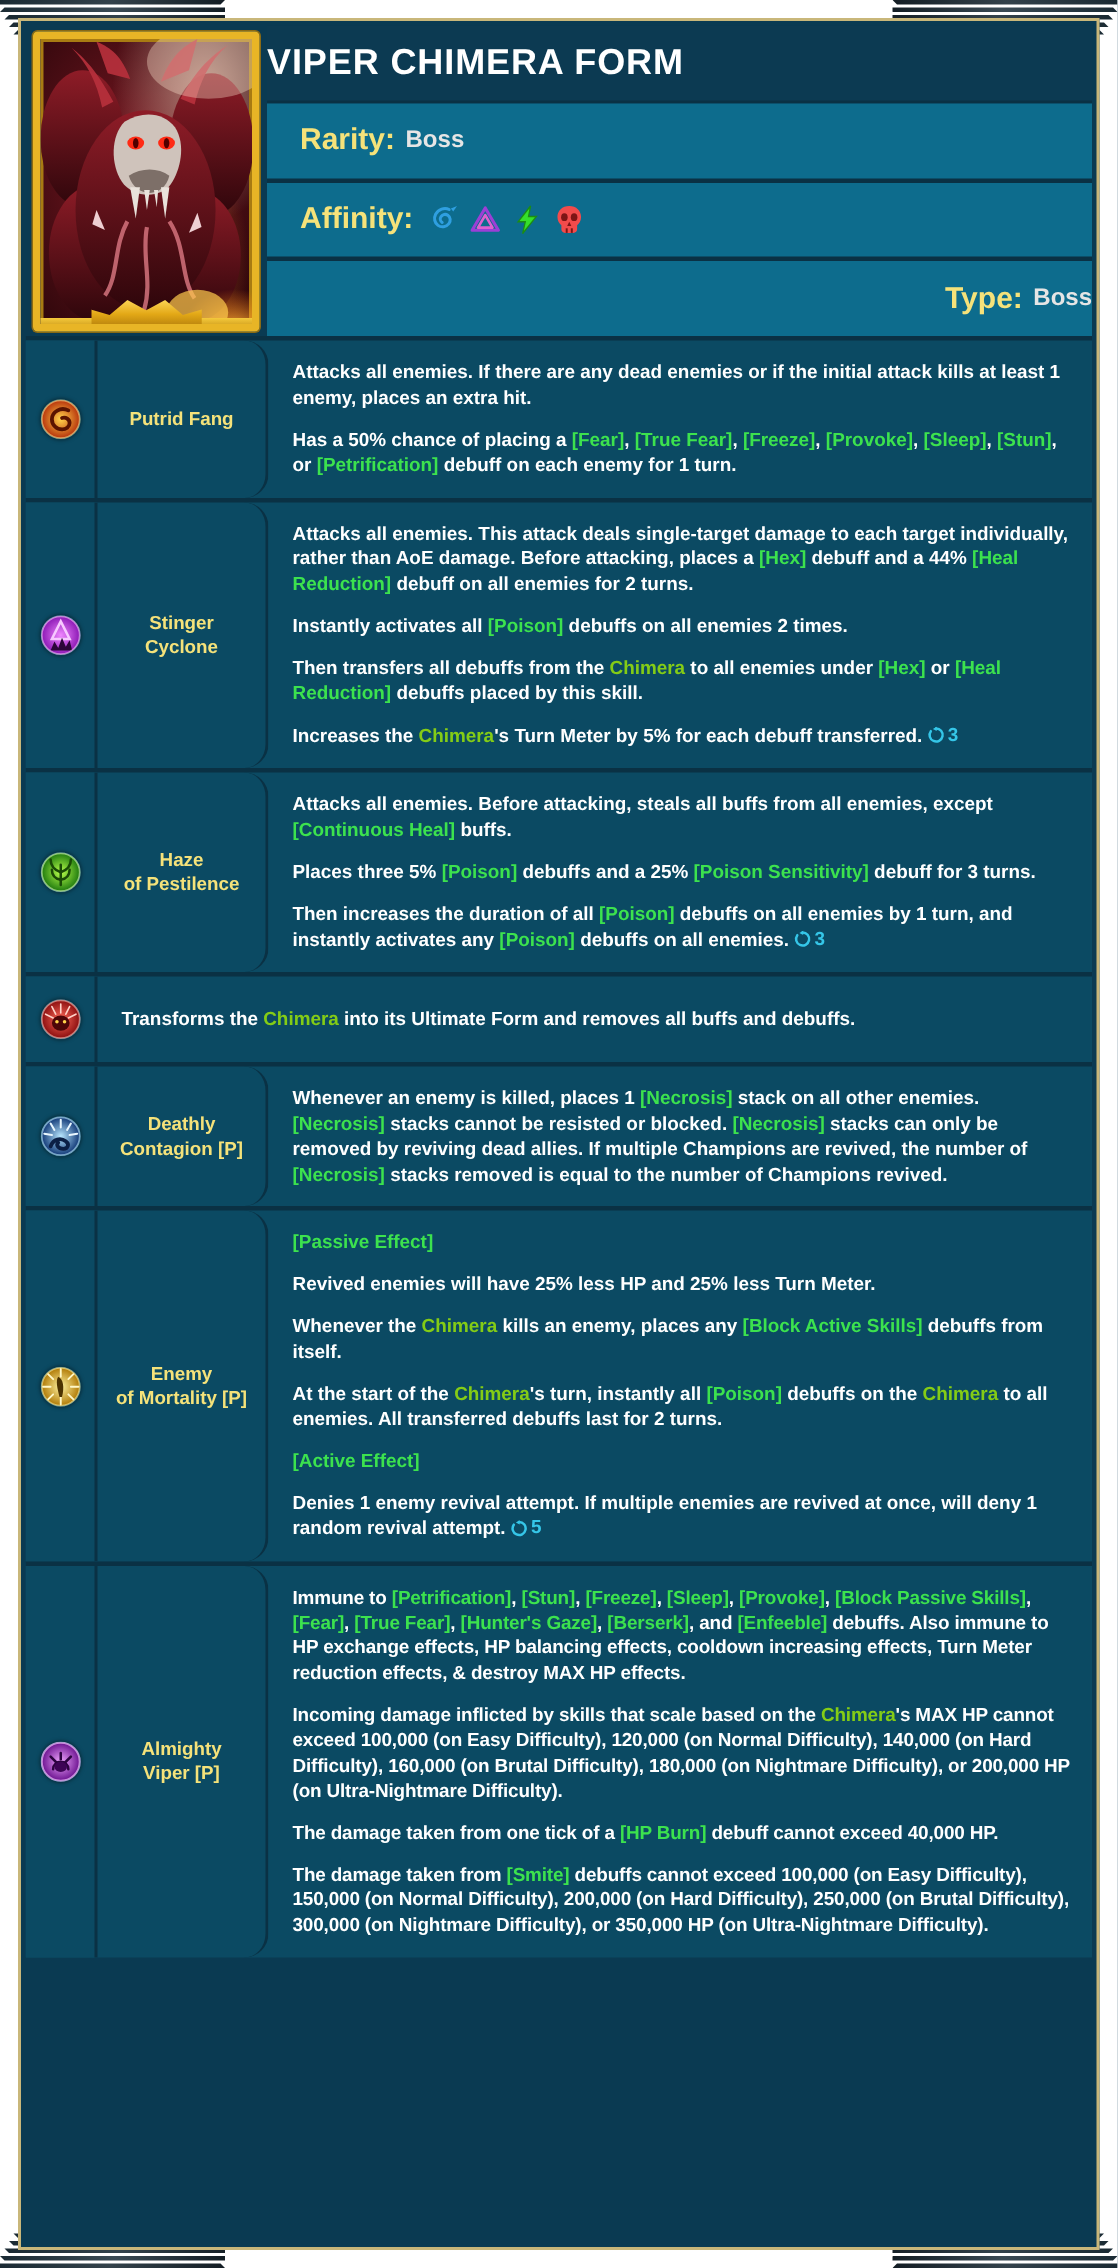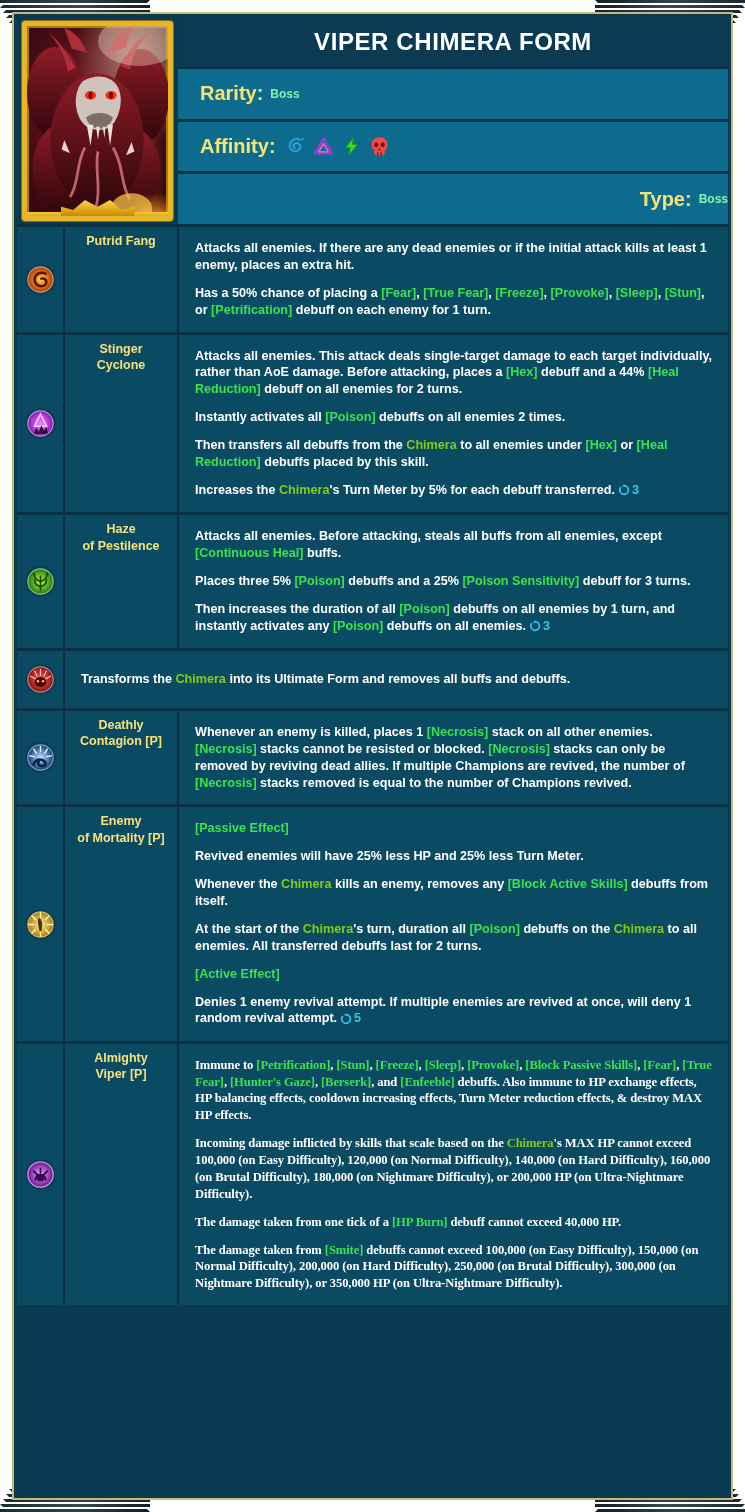--- a/index.html
+++ b/index.html
@@ -88,21 +88,21 @@
     position: absolute;
     left: 50%; bottom: -4px; transform: translateX(-50%);
     width: 150px; height: 8px;
     background: linear-gradient(180deg,#f4c93c,#c28d10);
   }
 
   .header-right { flex: 1; display: flex; flex-direction: column; }
   .title-bar {
     height: 52px;
     background: #0c3a52;
-    display: flex; align-items: center; justify-content: center;
+    display: flex; align-items: center; 
     border-bottom: 2px solid #0a3144;
   }
   .title-bar .title {
     color: #ffffff;
     font-size: 24px;
     font-weight: bold;
     letter-spacing: .6px;
   }
   .info-row {
     flex: 1;
@@ -112,22 +112,22 @@
     border-bottom: 3px solid #0a3144;
     min-height: 50px;
   }
   .info-row:last-child { border-bottom: none; justify-content: flex-end; }
   .info-label {
     color: #f5e27a;
     font-size: 20px;
     font-weight: bold;
   }
   .info-value {
-    color: #86efac;
-    font-size: 12px;
+    color: #e5e5e5;
+    font-size: 16px;
     font-weight: bold;
     margin-left: 7px;
   }
   .affinities { display: flex; align-items: center; gap: 7px; margin-left: 9px; }
   .aff { width: 21px; height: 21px; display: block; }
 
   
   .skills { display: flex; flex-direction: column; }
   .skill-row {
     display: flex;
@@ -142,44 +142,45 @@
     background: #0b4a63;
   }
   .sk-icon {
     width: 27px; height: 27px; border-radius: 50%;
     position: relative;
     box-shadow: 0 0 3px rgba(0,0,0,.6);
   }
   .sk-icon svg { position: absolute; inset: 0; width:100%; height:100%; }
   .col-name {
     width: 114px; flex: none;
-    display: flex; align-items: flex-start; justify-content: center;
+    display: flex; align-items: center; justify-content: center;
     text-align: center;
     border-right: 2px solid #0a3144;
     padding: 6px 4px;
+    border-radius: 16px;
   }
   .sk-name {
     color: #f5e27a;
     font-size: 12.5px;
     font-weight: bold;
     line-height: 1.32;
   }
   .col-desc {
     flex: 1;
     padding: 13px 13px 13px 16px;
     display: flex; flex-direction: column; justify-content: center;
     gap: 11px;
   }
   .p {
     color: #ffffff;
     font-size: 12.6px;
     font-weight: bold;
     line-height: 1.34;
   }
-  .p.cond { font-family: Liberation Serif, serif; letter-spacing: -0.1px; }
+  .p.cond { font-family: Liberation Sans, sans-serif; letter-spacing: -0.1px; }
   .deb   { color: #3ce24e; }
   .champ { color: #84cc16; }
   .cd {
     display: inline-flex; align-items: center; gap: 2px;
     color: #35c6e8; vertical-align: -2px; margin-left: 3px;
   }
   .cd svg { width: 12px; height: 12px; }
   .cd span { font-size: 12.6px; font-weight: bold; }
 
   
@@ -510,22 +511,22 @@
                 <circle cx="16" cy="16" r="15" fill="none" stroke="rgba(255,240,160,.6)" stroke-width="1.4"></circle>
               </svg>
             </div>
           </div>
           <div class="col-name">
             <div class="sk-name">Enemy<br>of Mortality [P]</div>
           </div>
           <div class="col-desc">
             <div class="p"><span class="deb">[Passive Effect]</span></div>
             <div class="p"><span class="">Revived enemies will have 25% less HP and 25% less Turn Meter.</span></div>
-            <div class="p"><span class="">Whenever the </span><span class="champ">Chimera</span><span class=""> kills an enemy, removes any </span><span class="deb">[Block Active Skills]</span><span class=""> debuffs from itself.</span></div>
-            <div class="p"><span class="">At the start of the </span><span class="champ">Chimera</span><span class="">'s turn, duration all </span><span class="deb">[Poison]</span><span class=""> debuffs on the </span><span class="champ">Chimera</span><span class=""> to all enemies. All transferred debuffs last for 2 turns.</span></div>
+            <div class="p"><span class="">Whenever the </span><span class="champ">Chimera</span><span class=""> kills an enemy, places any </span><span class="deb">[Block Active Skills]</span><span class=""> debuffs from itself.</span></div>
+            <div class="p"><span class="">At the start of the </span><span class="champ">Chimera</span><span class="">'s turn, instantly all </span><span class="deb">[Poison]</span><span class=""> debuffs on the </span><span class="champ">Chimera</span><span class=""> to all enemies. All transferred debuffs last for 2 turns.</span></div>
             <div class="p"><span class="deb">[Active Effect]</span></div>
             <div class="p"><span class="">Denies 1 enemy revival attempt. If multiple enemies are revived at once, will deny 1 random revival attempt.</span><span class="cd">
                 <svg viewBox="0 0 16 16" aria-hidden="true">
                   <path d="M8 2.2 A5.8 5.8 0 1 1 3.4 4.6" fill="none" stroke="#35c6e8" stroke-width="2.2" stroke-linecap="round"></path>
                   <path d="M8.6 0.6 L8.6 4.4 L5.2 2.6 Z" fill="#35c6e8"></path>
                 </svg>
                 <span>5</span>
               </span></div>
           </div>
         </div>

